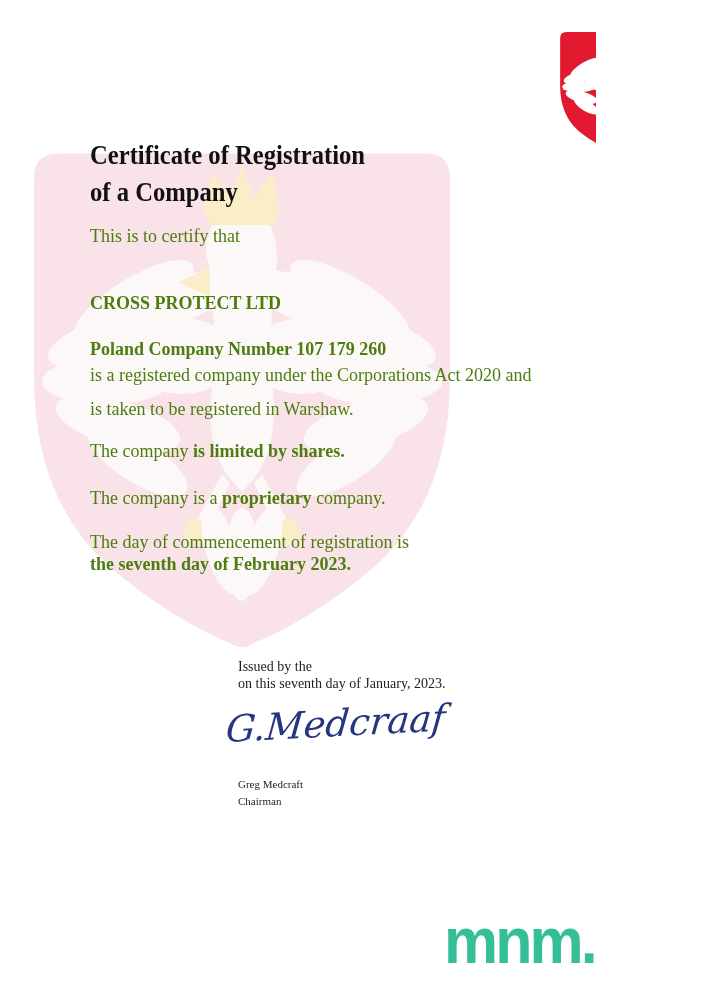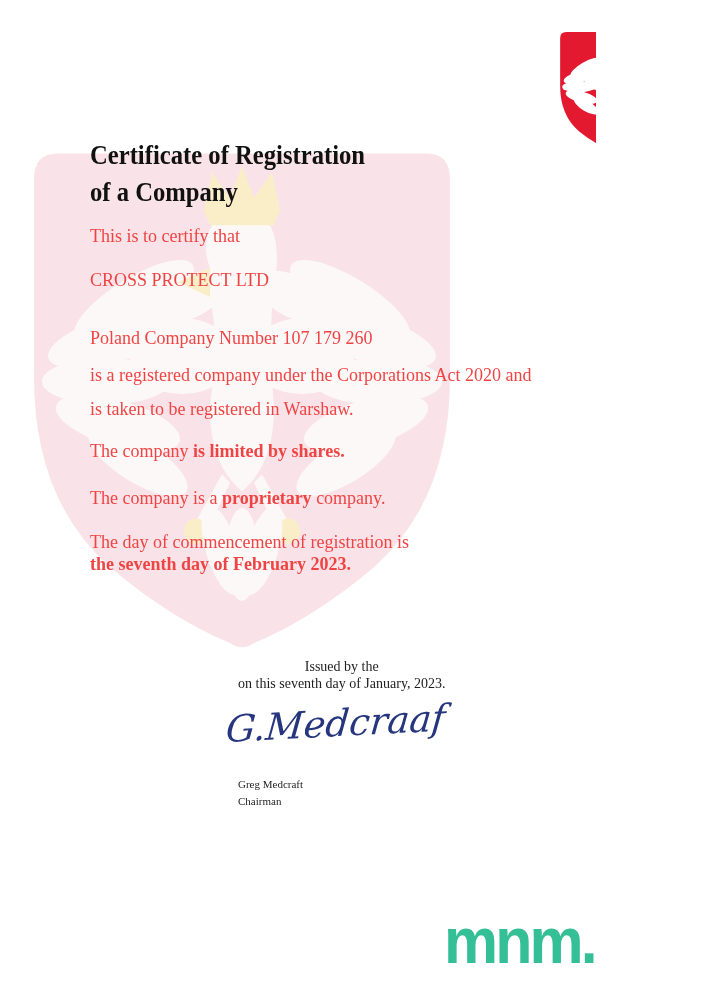--- a/index.html
+++ b/index.html
@@ -21,28 +21,28 @@
   
   .coat { position:absolute; left:557px; top:30px; width:112px; height:124px; z-index:2; }
 
   .title {
     position:absolute; left:90px; top:136px; z-index:2;
     font-size:28px; font-weight:bold; line-height:37px; color:#111;
     transform:scaleX(0.88); transform-origin:0 0; white-space:nowrap;
   }
   .para {
     position:absolute; left:90px; margin:0; z-index:2;
-    font-size:18px; line-height:24px; white-space:nowrap; color:#ef4444;
+    font-size:18px; line-height:24px; white-space:nowrap; color:#4d7c0f;
   }
-  .bold { font-weight:normal; }
+  .bold { font-weight:bold;margin-top:23px; }
   .para b { font-weight:bold; }
 
   .issuer {
     position:absolute; left:238px; top:658px; z-index:2;
-    font-size:14px; line-height:17px; white-space:nowrap;text-align:center;
+    font-size:14px; line-height:17px; white-space:nowrap;
   }
   .signature {
     position:absolute; left:226px; top:708px; z-index:2;
     font-size:37px; font-style:italic; color:#26367e;
     font-family:"DejaVu Serif","Liberation Serif",serif;
     transform:rotate(-3deg) skewX(-8deg); transform-origin:0 50%;
     white-space:nowrap;
   }
   .signatory {
     position:absolute; left:238px; top:776px; z-index:2;
@@ -104,21 +104,21 @@
 
   <div class="title">
     <div>Certificate of Registration</div>
     <div>of a Company</div>
   </div>
 
   <p class="para" style="top:224px">This is to certify that</p>
 
   <p class="para bold" style="top:268px">CROSS PROTECT LTD</p>
 
-  <p class="para bold" style="top:326px">Poland Company Number 107 179 260</p>
+  <p class="para bold" style="top:314px">Poland Company Number 107 179 260</p>
 
   <p class="para" style="top:358px; line-height:34px">
     <span>is a registered company under the Corporations Act 2020 and</span><br>
     <span>is taken to be registered in Warshaw.</span>
   </p>
 
   <p class="para" style="top:486px">
     <span>The company is a </span><b>proprietary</b><span> company.</span>
   </p>
 

